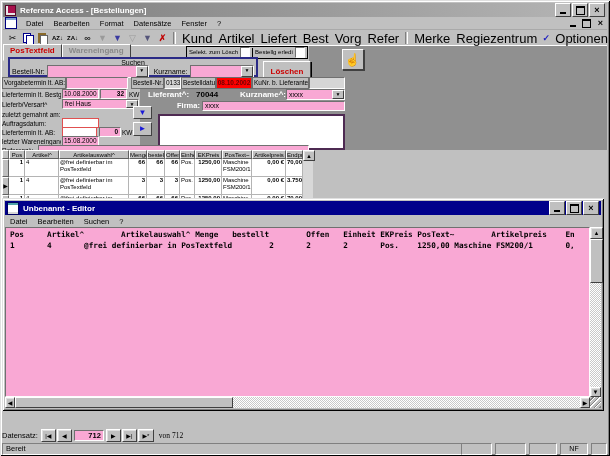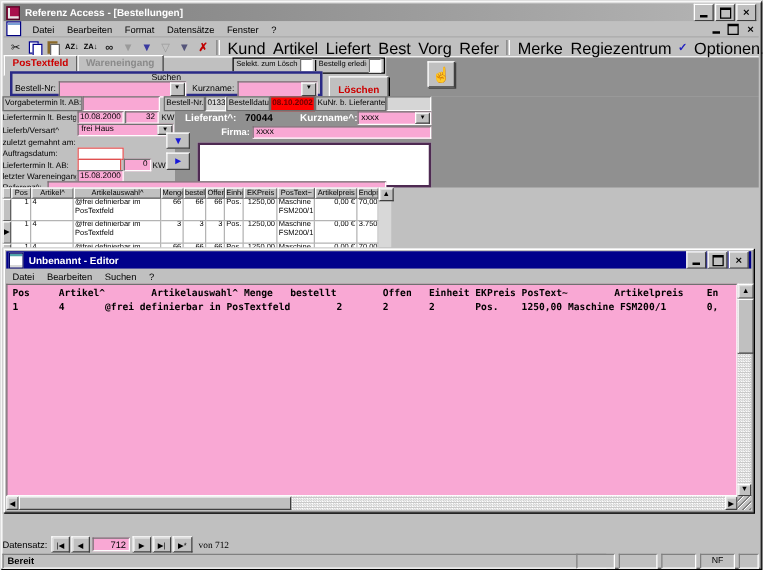--- a/index.html
+++ b/index.html
@@ -25,21 +25,21 @@
   .gmin{width:6px;height:2px;background:#000;margin-top:6px;}
   .gbox{width:7px;height:6px;border:1px solid #000;border-top:2px solid #000;background:transparent;}
   .combo{display:flex;}
   .combo .val{flex:1;font-size:7px;line-height:9px;padding-left:2px;overflow:hidden;white-space:nowrap;}
   .cbtn{width:10px;background:#c0c0c0;border:1px solid;border-color:#fff #404040 #404040 #fff;font-size:5px;line-height:7px;text-align:center;color:#000;flex:0 0 auto;}
   .chk{width:9px;height:9px;background:#fff;border:1px solid;border-color:#707070 #fdfdfd #fdfdfd #707070;display:inline-block;}
   .tab{height:13px;padding:1px 6px;font-size:8px;font-weight:bold;border:1px solid;border-color:#fff #404040 transparent #fff;background:#c0c0c0;}
   .tr{display:flex;height:18px;background:#fff;}
   .th{background:#c0c0c0;border:1px solid;border-color:#fff #606060 #606060 #fff;font-size:6px;line-height:8px;text-align:center;overflow:hidden;white-space:nowrap;flex:0 0 auto;box-sizing:border-box;}
   .td{border-right:1px solid #b4b4b4;border-bottom:1px solid #b4b4b4;padding:0 1px;font-size:6px;line-height:6.5px;overflow:hidden;flex:0 0 auto;box-sizing:border-box;}
-  .num{text-align:right;}
+  .num{text-align:right;font-weight:bold;}
   .wrap{white-space:normal;}
   .selc{background:#c0c0c0;border:1px solid;border-color:#fff #606060 #606060 #fff;text-align:center;font-size:6px;line-height:16px;flex:0 0 auto;box-sizing:border-box;}
   .eline{white-space:pre;font-family:"DejaVu Sans Mono",monospace;font-weight:bold;font-size:7.7px;line-height:11px;color:#000;}
   .sbtn{background:#c0c0c0;border:1px solid;border-color:#fff #404040 #404040 #fff;box-shadow:inset 1px 1px 0 #dfdfdf;display:flex;align-items:center;justify-content:center;font-size:6px;color:#000;}
   .track{background-image:conic-gradient(#fff 0 25%, #c9c9c9 0 50%, #fff 0 75%, #c9c9c9 0);background-size:2px 2px;}
   .panel{border:1px solid;border-color:#808080 #fff #fff #808080;background:#c0c0c0;font-size:7.5px;line-height:10px;padding:0 3px;overflow:hidden;white-space:nowrap;}
 </style>
 </head>
 <body>
 
@@ -306,20 +306,20 @@
     <span class="t75" style="margin-right:3px;">Datensatz:</span>
     <span class="sbtn" style="width:13px;height:11px;">|◀</span>
     <span class="sbtn" style="width:13px;height:11px;margin-left:1px;">◀</span>
     <span class="sk num" style="width:30px;height:11px;font-size:7.5px;line-height:9px;text-align:right;padding-right:2px;margin-left:2px;display:inline-block;box-sizing:border-box;">712</span>
     <span class="sbtn" style="width:13px;height:11px;margin-left:2px;">▶</span>
     <span class="sbtn" style="width:13px;height:11px;margin-left:1px;">▶|</span>
     <span class="sbtn" style="width:14px;height:11px;margin-left:1px;">▶*</span>
     <span class="t75" style="margin-left:5px;font-family:Liberation Serif, serif;">von 712</span>
   </div>
 
-  <div class="ab panel" style="left:2px;top:443px;width:483px;height:12px;font-weight:bold;">Bereit</div>
+  <div class="ab panel" style="left:2px;top:443px;width:483px;height:12px;">Bereit</div>
   <div class="ab panel" style="left:461px;top:443px;width:31px;height:12px;"></div>
   <div class="ab panel" style="left:495px;top:443px;width:31px;height:12px;"></div>
   <div class="ab panel" style="left:529px;top:443px;width:28px;height:12px;"></div>
   <div class="ab panel" style="left:560px;top:443px;width:28px;height:12px;text-align:center;font-size:7px;">NF</div>
   <div class="ab panel" style="left:591px;top:443px;width:16px;height:12px;"></div>
 
 </div>
 
 </body></html>

